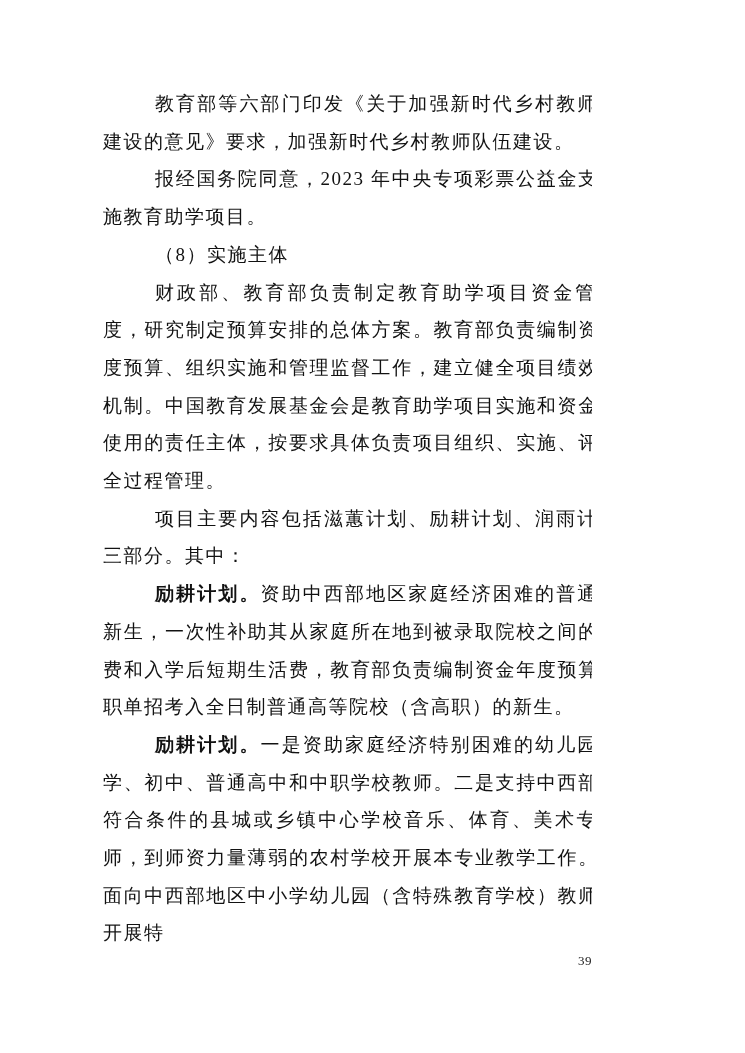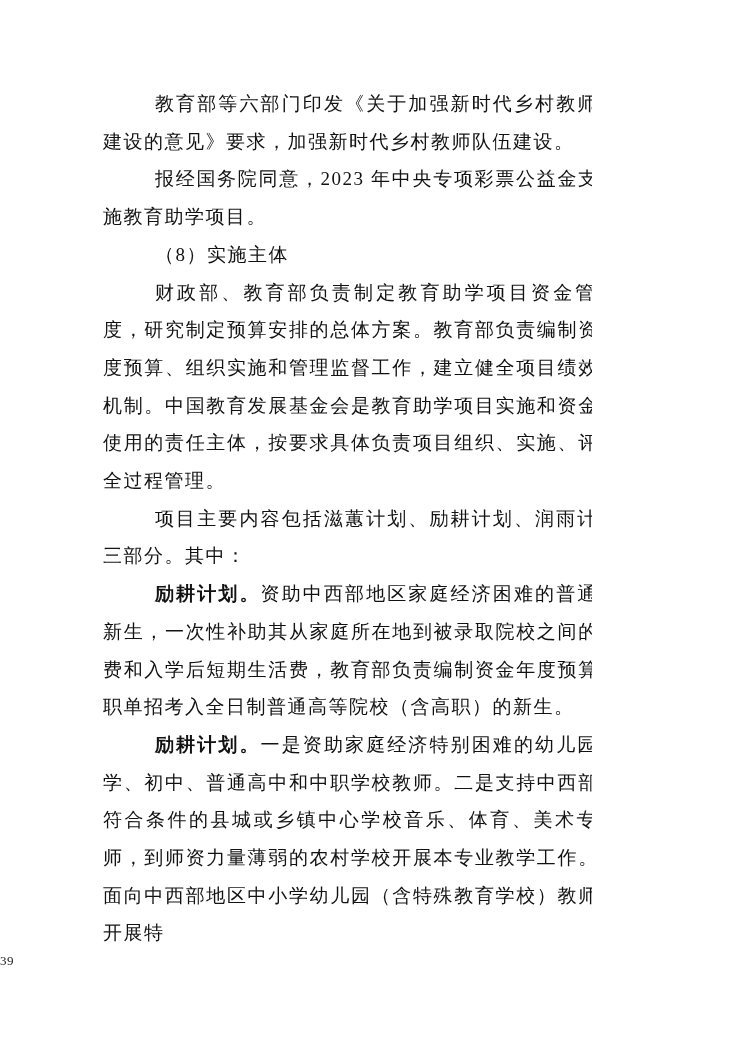--- a/index.html
+++ b/index.html
@@ -36,21 +36,21 @@
     overflow-wrap: break-word;
   }
   .para .lead {
     font-weight: bold;
   }
   .footer {
     position: absolute;
     left: 0;
     right: 0;
     top: 951px;
-    text-align: left;
+    text-align: right;
   }
   .page-number {
     font-size: 13px;
     letter-spacing: 0.5px;
     color: #1a1a1a;
   }
 </style>
 </head>
 <body>
 

